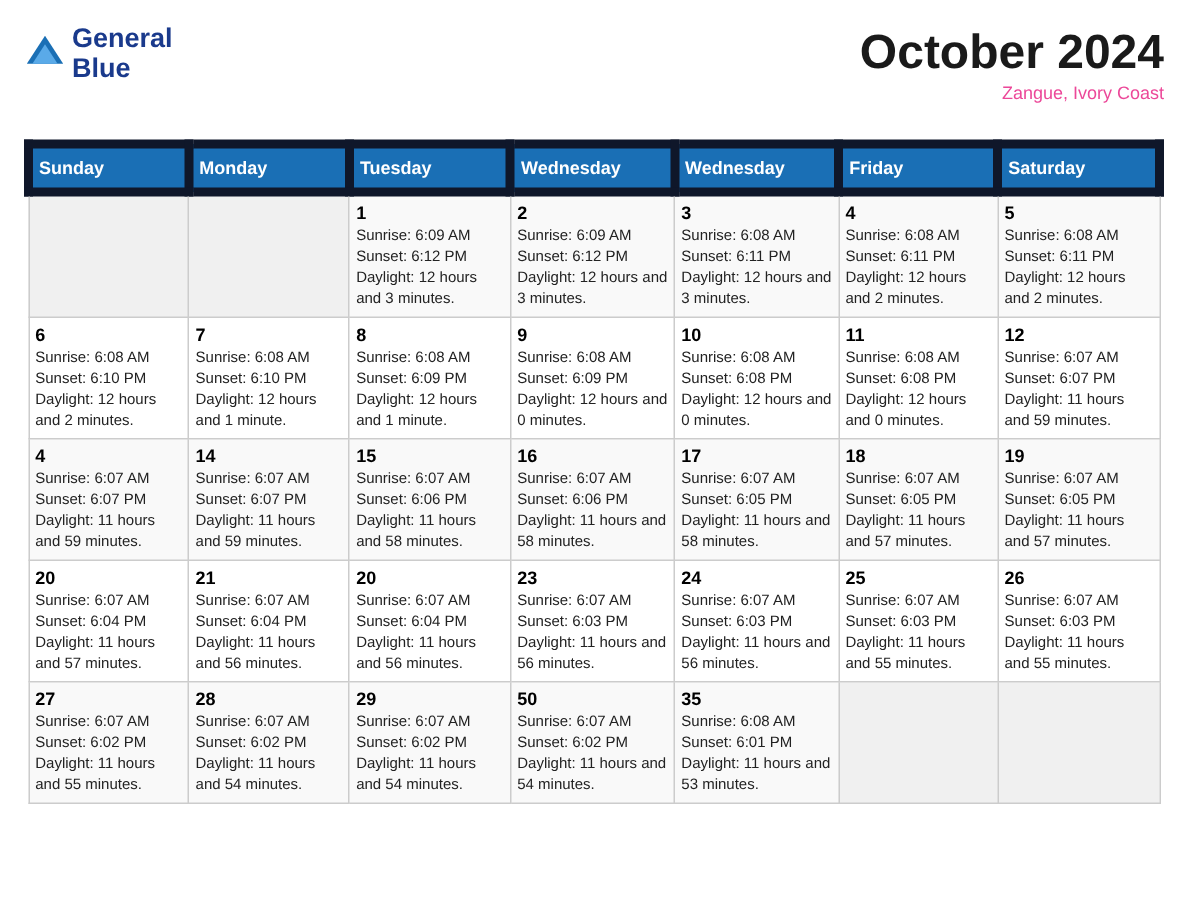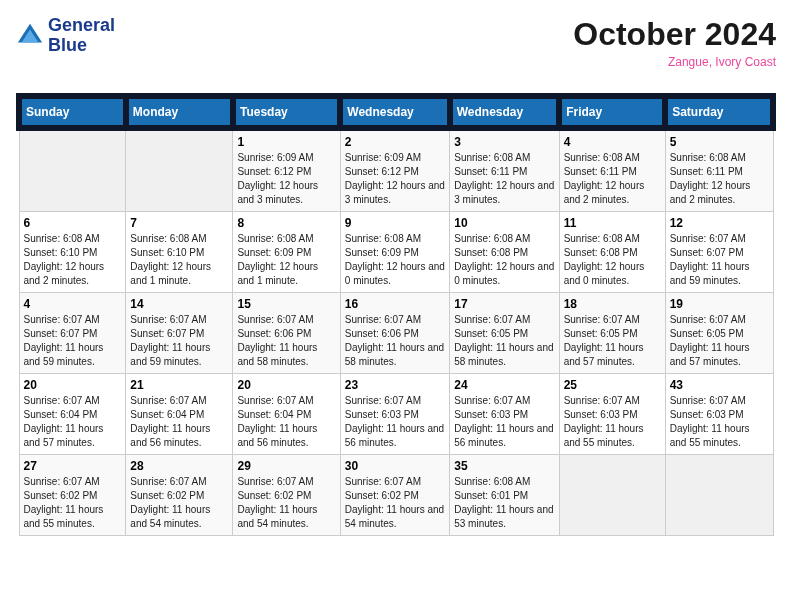--- a/index.html
+++ b/index.html
@@ -228,39 +228,39 @@
         </td>
         <td>
           <span class="day-num">24</span>
           <div class="day-info">Sunrise: 6:07 AM<br>Sunset: 6:03 PM<br>Daylight: 11 hours and 56 minutes.</div>
         </td>
         <td>
           <span class="day-num">25</span>
           <div class="day-info">Sunrise: 6:07 AM<br>Sunset: 6:03 PM<br>Daylight: 11 hours and 55 minutes.</div>
         </td>
         <td>
-          <span class="day-num">43</span>
+          <span class="day-num">26</span>
           <div class="day-info">Sunrise: 6:07 AM<br>Sunset: 6:03 PM<br>Daylight: 11 hours and 55 minutes.</div>
         </td>
       </tr>
       <tr>
         <td>
           <span class="day-num">27</span>
           <div class="day-info">Sunrise: 6:07 AM<br>Sunset: 6:02 PM<br>Daylight: 11 hours and 55 minutes.</div>
         </td>
         <td>
           <span class="day-num">28</span>
           <div class="day-info">Sunrise: 6:07 AM<br>Sunset: 6:02 PM<br>Daylight: 11 hours and 54 minutes.</div>
         </td>
         <td>
           <span class="day-num">29</span>
           <div class="day-info">Sunrise: 6:07 AM<br>Sunset: 6:02 PM<br>Daylight: 11 hours and 54 minutes.</div>
         </td>
         <td>
-          <span class="day-num">30</span>
+          <span class="day-num">50</span>
           <div class="day-info">Sunrise: 6:07 AM<br>Sunset: 6:02 PM<br>Daylight: 11 hours and 54 minutes.</div>
         </td>
         <td>
           <span class="day-num">35</span>
           <div class="day-info">Sunrise: 6:08 AM<br>Sunset: 6:01 PM<br>Daylight: 11 hours and 53 minutes.</div>
         </td>
         <td class="empty"></td>
         <td class="empty"></td>
       </tr>
     </tbody>

